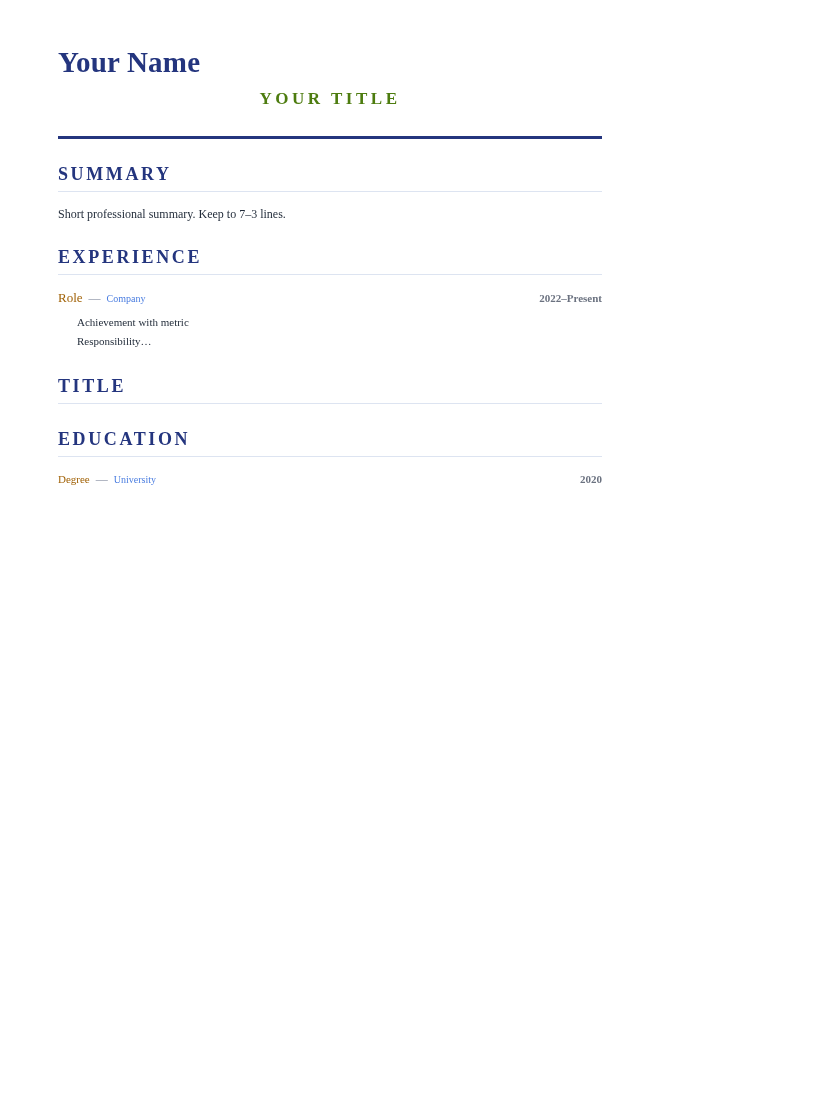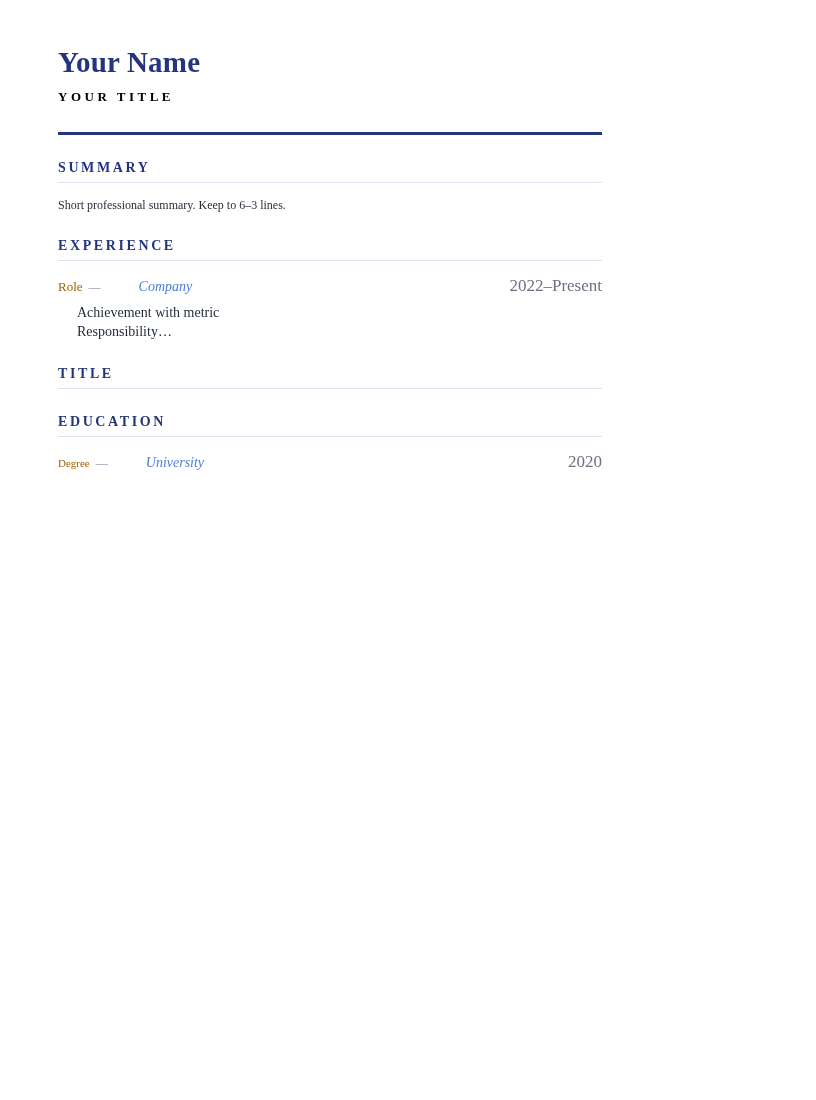--- a/index.html
+++ b/index.html
@@ -19,35 +19,36 @@
   
   .name {
     font-size: 29px;
     font-weight: bold;
     line-height: 1.0;
     color: #24357e;
     letter-spacing: 0.2px;
   }
   .subtitle {
     margin-top: 12px;
-    font-size: 13px;
+    font-size: 17px;
     font-weight: bold;
     letter-spacing: 3.5px;
-    color: #000000;
+    color: #4d7c0f;
+    text-align: center;
   }
   .header-rule {
     margin-top: 27px;
     height: 3px;
     background: #24357e;
   }
 
   
   .section { margin-top: 25px; }
   .section-heading {
-    font-size: 14px;
+    font-size: 18px;
     font-weight: bold;
     letter-spacing: 2.6px;
     color: #24357e;
   }
   .section-rule {
     margin-top: 6px;
     height: 1px;
     background: #dde4f1;
   }
   .section-body {
@@ -68,36 +69,35 @@
     font-size: 13px;
     color: #a16207;
   }
   .entry-dash {
     color: #8b93a5;
     font-size: 12px;
     margin: 0 3px;
   }
   .entry-link {
     color: #4a7de0;
-    font-style: italic;
-    font-size: 14px;
+    font-size: 10px;
     text-decoration: none;
-    margin-left: 32px;
   }
   .entry-date {
-    font-size: 17px;
+    font-size: 11px;
     color: #6b7280;
     white-space: nowrap;
+    font-weight: bold;
   }
 
   
   .bullets { margin-top: 7px; }
   .bullet-line {
     padding-left: 19px;
-    font-size: 14px;
+    font-size: 11px;
     line-height: 19px;
     color: #1f2937;
   }
 
   
   .skills-line { font-size: 12px; color: #1f2937; }
   .skill-sep {
     color: #9aa7c0;
     margin: 0 13px;
     font-size: 12px;
@@ -110,21 +110,21 @@
 
   <div>
     <div class="name">Your Name</div>
     <div class="subtitle">YOUR TITLE</div>
     <div class="header-rule"></div>
   </div>
 
   <div class="section">
     <div class="section-heading">SUMMARY</div>
     <div class="section-rule"></div>
-    <div class="section-body">Short professional summary. Keep to 6–3 lines.</div>
+    <div class="section-body">Short professional summary. Keep to 7–3 lines.</div>
   </div>
 
   <div class="section">
     <div class="section-heading">EXPERIENCE</div>
     <div class="section-rule"></div>
     <div class="section-body">
       <div class="entry-row">
         <div class="entry-left">
           <span class="entry-title">Role</span>
           <span class="entry-dash">—</span>

